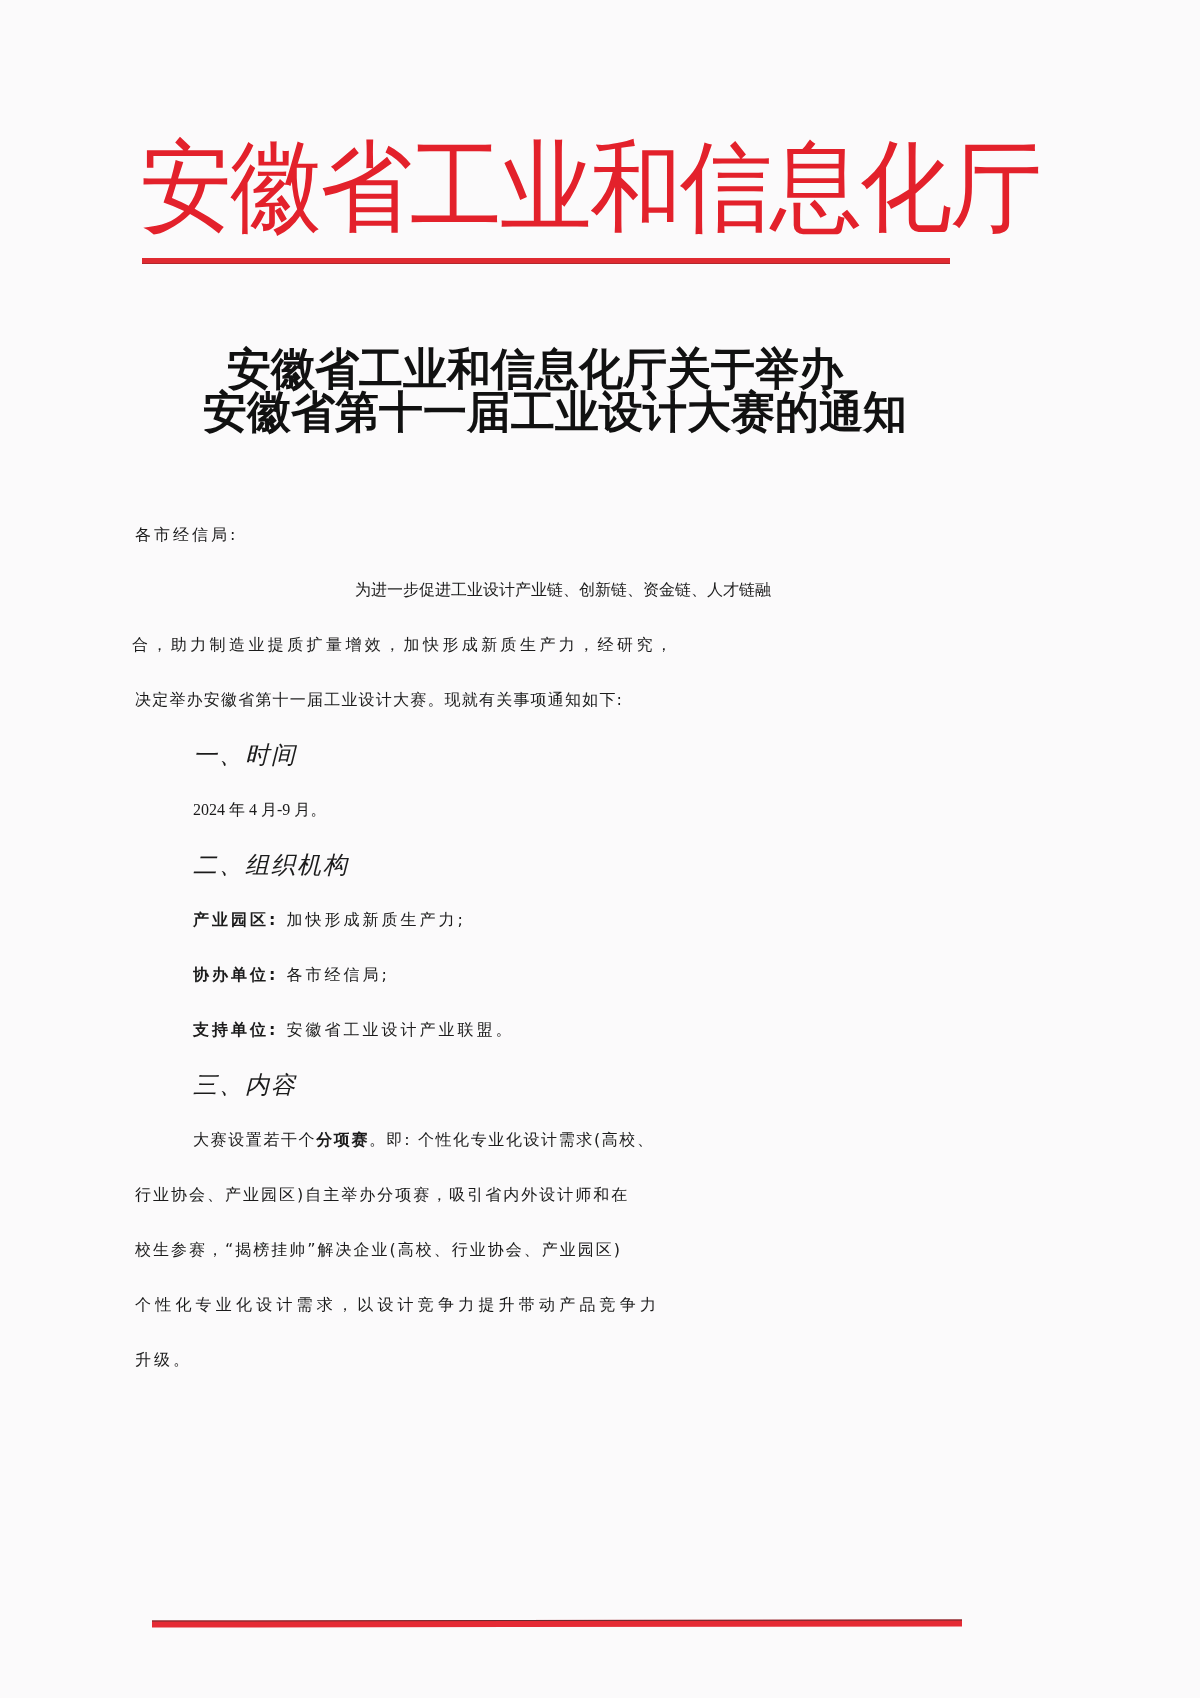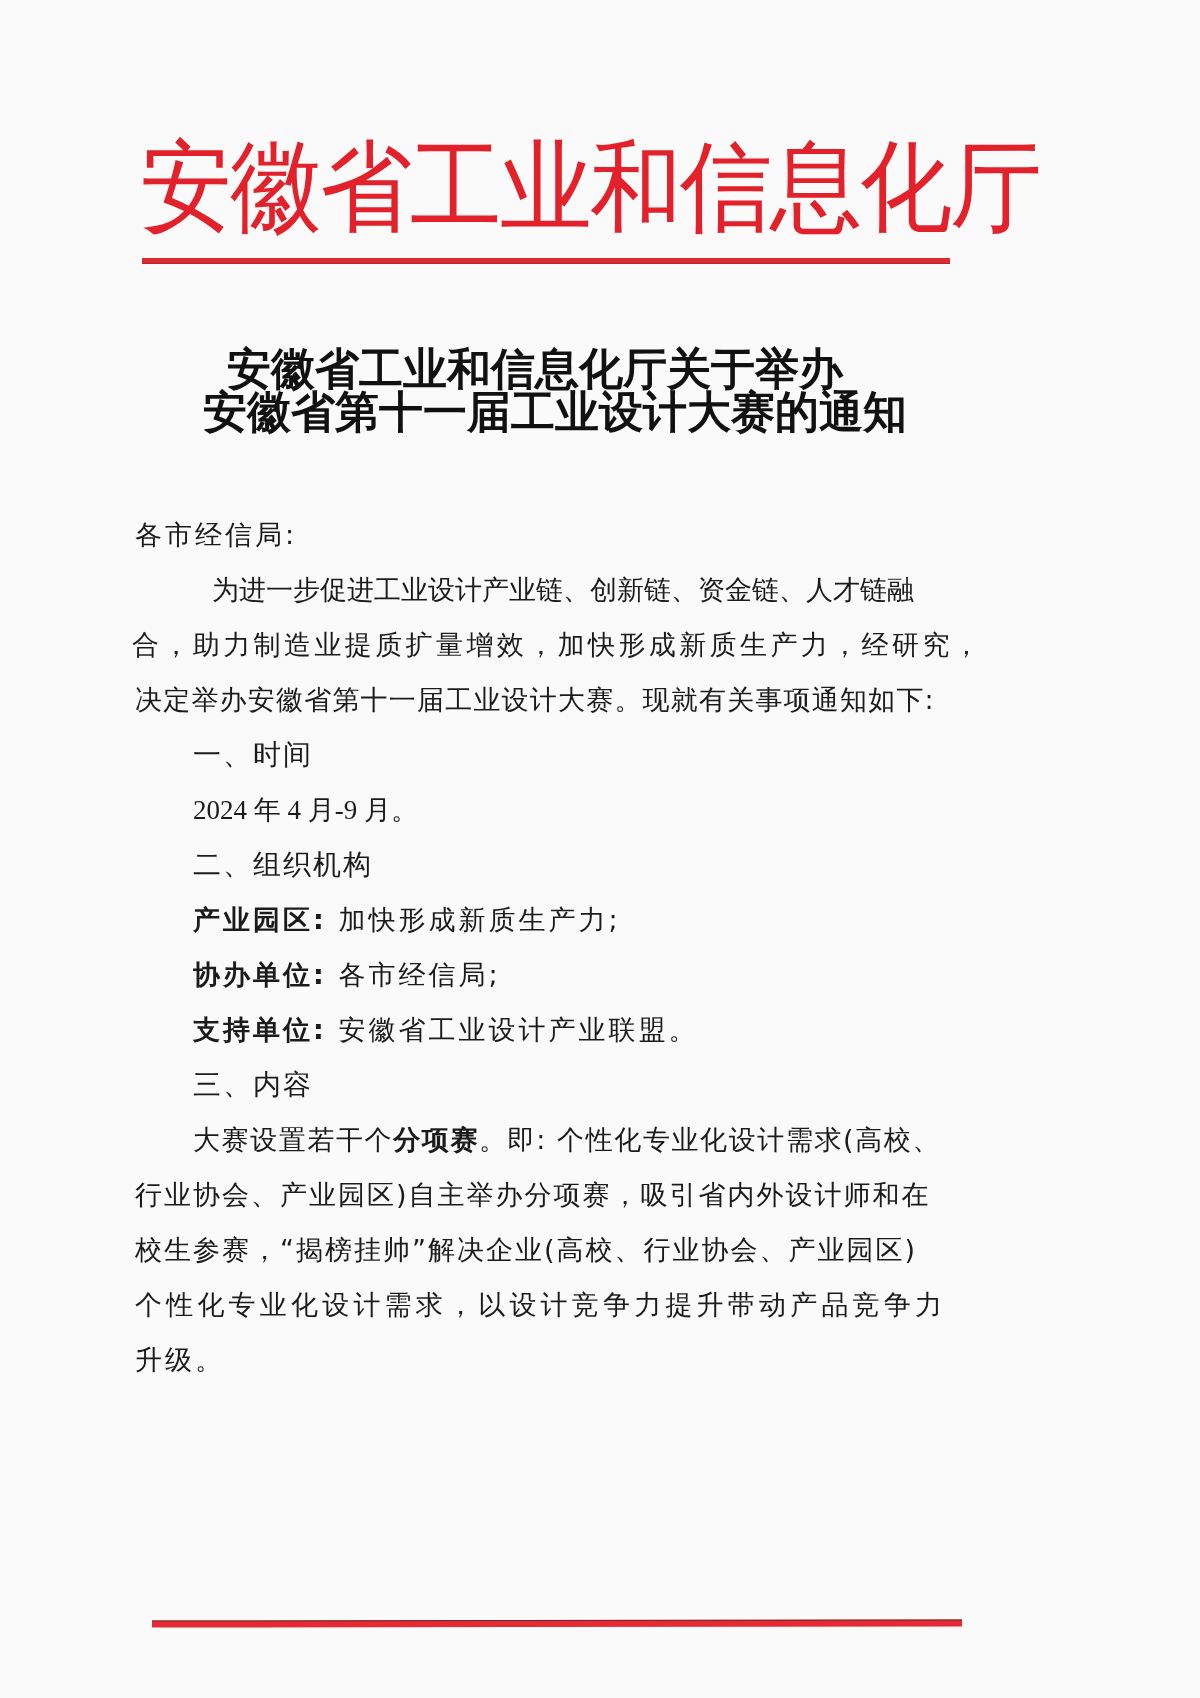--- a/index.html
+++ b/index.html
@@ -28,27 +28,27 @@
     transform: rotate(-0.08deg);
   }
   .doc-title {
     position: absolute; left: 0; width: 1070px; text-align: center;
     font-size: 44px; font-weight: bold; color: #111;
     font-family: "DejaVu Serif", serif;
   }
   .doc-title.l1 { top: 340px; left: 0; width: 1070px; }
   .doc-title.l2 { top: 383px; margin-left: 20px; }
   .line {
-    position: absolute; font-size: 27px; line-height: 40px;
+    position: absolute; font-size: 16px; line-height: 40px;
     color: #1b1b1b; white-space: nowrap;
     font-family: "DejaVu Sans", sans-serif;
     letter-spacing: 3px;
   }
   .justify { width: 800px; display: flex; justify-content: center; letter-spacing: 0; }
-  .heading { font-family: "DejaVu Sans", sans-serif; font-size: 28px; letter-spacing: 2px; }
+  .heading { font-family: "DejaVu Sans", sans-serif; font-size: 24px; letter-spacing: 2px; font-style: italic; }
   .bold { font-weight: bold; }
 </style>
 </head>
 <body>
 
 <div class="masthead">
   <span>安</span>
   <span>徽</span>
   <span>省</span>
   <span>工</span>

